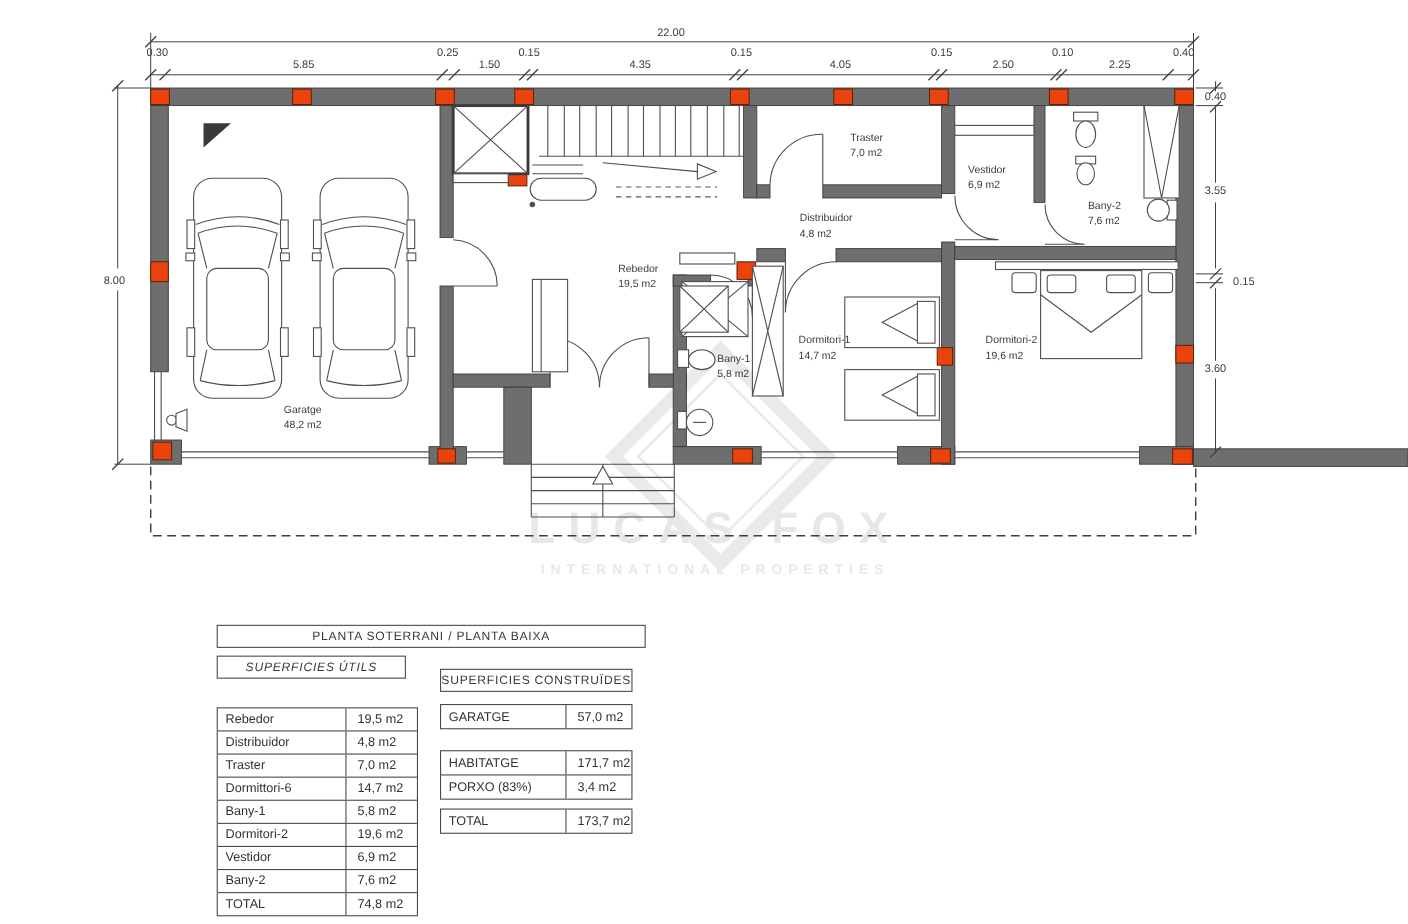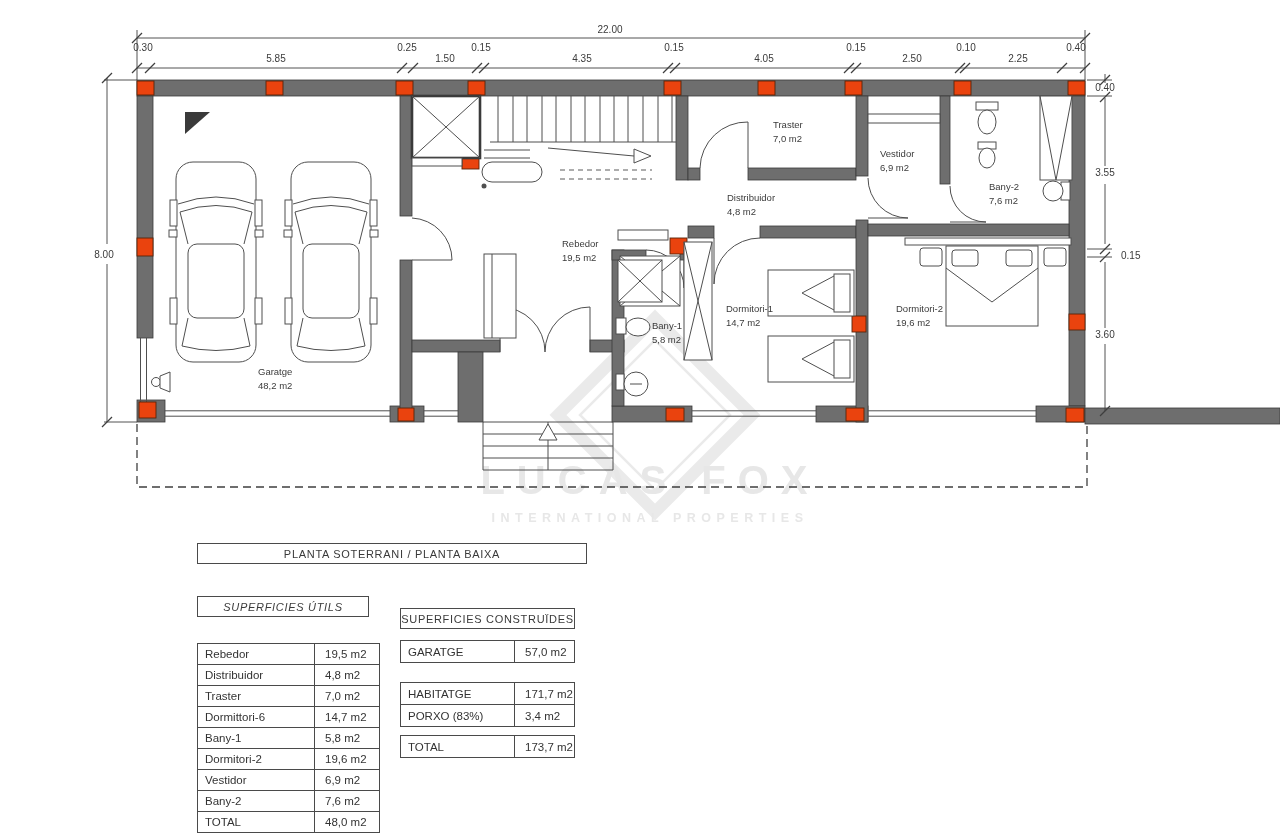--- a/index.html
+++ b/index.html
@@ -294,21 +294,21 @@
     <text x="989" y="204" class="room">7,6 m2</text>
     <text x="652" y="329" class="room">Bany-1</text>
     <text x="652" y="343" class="room">5,8 m2</text>
     <text x="726" y="312" class="room">Dormitori-1</text>
     <text x="726" y="326" class="room">14,7 m2</text>
     <text x="896" y="312" class="room">Dormitori-2</text>
     <text x="896" y="326" class="room">19,6 m2</text>
   </g>
 </svg>
 
-<div class="box" style="left:197px;top:543px;width:390px;height:21px;">
+<div class="box" style="left:197px;top:568px;width:390px;height:21px;">
   <span>PLANTA SOTERRANI / PLANTA BAIXA</span>
 </div>
 
 <div class="box" style="left:197px;top:596px;width:172px;height:21px;font-style:italic;">
   <span>SUPERFICIES ÚTILS</span>
 </div>
 <div class="box" style="left:400px;top:608px;width:175px;height:21px;">
   <span>SUPERFICIES CONSTRUÏDES</span>
 </div>
 
@@ -340,21 +340,21 @@
   <div class="trow">
     <div class="c">Vestidor</div>
     <div class="c v">6,9 m2</div>
   </div>
   <div class="trow">
     <div class="c">Bany-2</div>
     <div class="c v">7,6 m2</div>
   </div>
   <div class="trow tot">
     <div class="c">TOTAL</div>
-    <div class="c v">48,0 m2</div>
+    <div class="c v">74,8 m2</div>
   </div>
 </div>
 
 <div class="tbl rtbl" style="left:400px;top:640px;width:175px;">
   <div class="trow">
     <div class="c">GARATGE</div>
     <div class="c v">57,0 m2</div>
   </div>
 </div>
 

